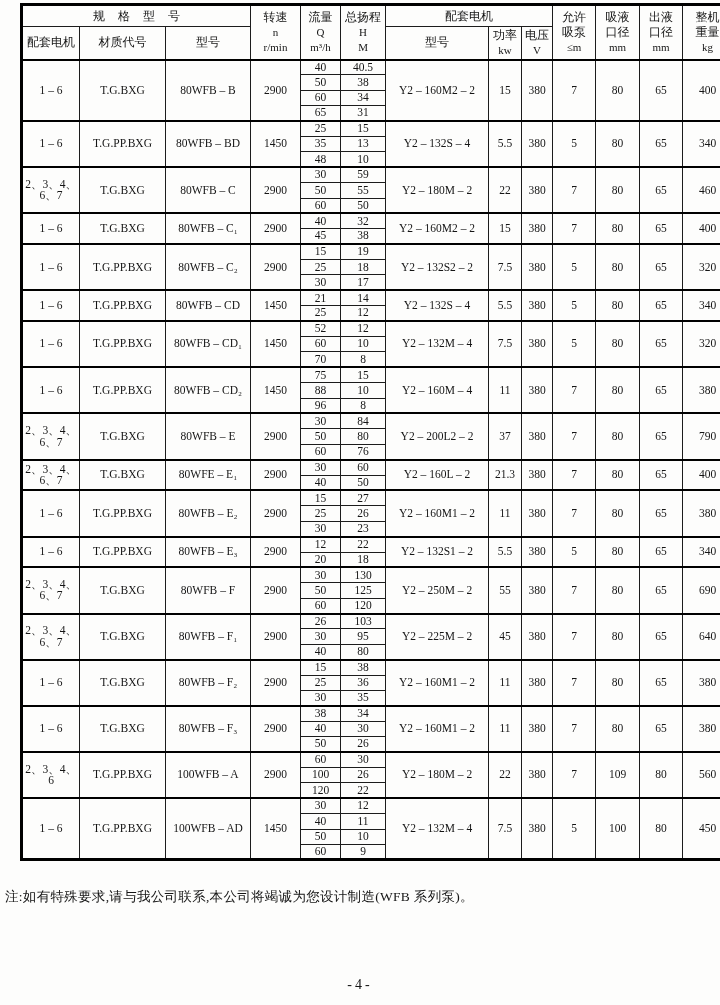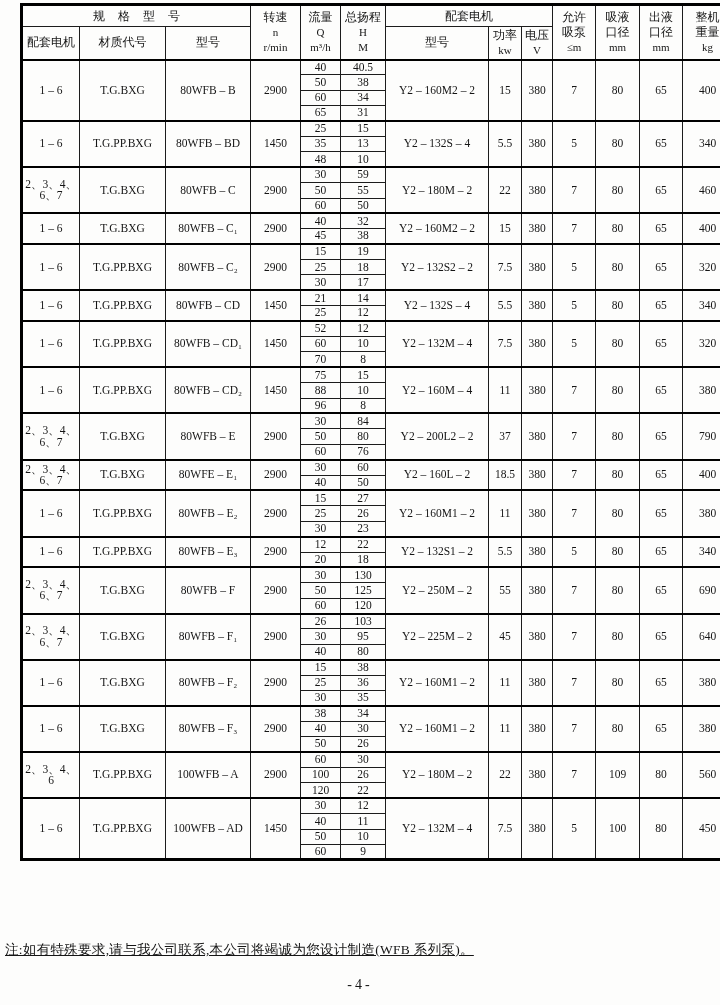--- a/index.html
+++ b/index.html
@@ -43,25 +43,24 @@
   .spec tbody td {
     height: 15.4px;
     font-size: 11.5px;
     line-height: 1;
   }
   .spec tbody tr.group-start td { border-top: 2px solid #000; }
   .spec thead tr.h2 th, .spec thead th[rowspan] { border-bottom: 2px solid #000; margin-top: 32px; }
   .note {
     position: absolute;
     left: 5px;
-    top: 941px;
+    top: 888px;
     font-size: 13.5px;
     letter-spacing: 0.3px;
     white-space: nowrap;
-    text-decoration: underline;
   }
   .pageno {
     position: absolute;
     top: 977px;
     left: 0;
     width: 100%;
     text-align: center;
     font-size: 14px;
     letter-spacing: 3px;
   }
@@ -346,21 +345,21 @@
           <td>76</td>
         </tr>
         <tr class="group-start">
           <td rowspan="2">2、3、4、6、7</td>
           <td rowspan="2">T.G.BXG</td>
           <td rowspan="2">80WFE – E₁</td>
           <td rowspan="2">2900</td>
           <td>30</td>
           <td>60</td>
           <td rowspan="2">Y2 – 160L – 2</td>
-          <td rowspan="2">18.5</td>
+          <td rowspan="2">21.3</td>
           <td rowspan="2">380</td>
           <td rowspan="2">7</td>
           <td rowspan="2">80</td>
           <td rowspan="2">65</td>
           <td rowspan="2">400</td>
         </tr>
         <tr>
           <td>40</td>
           <td>50</td>
         </tr>

